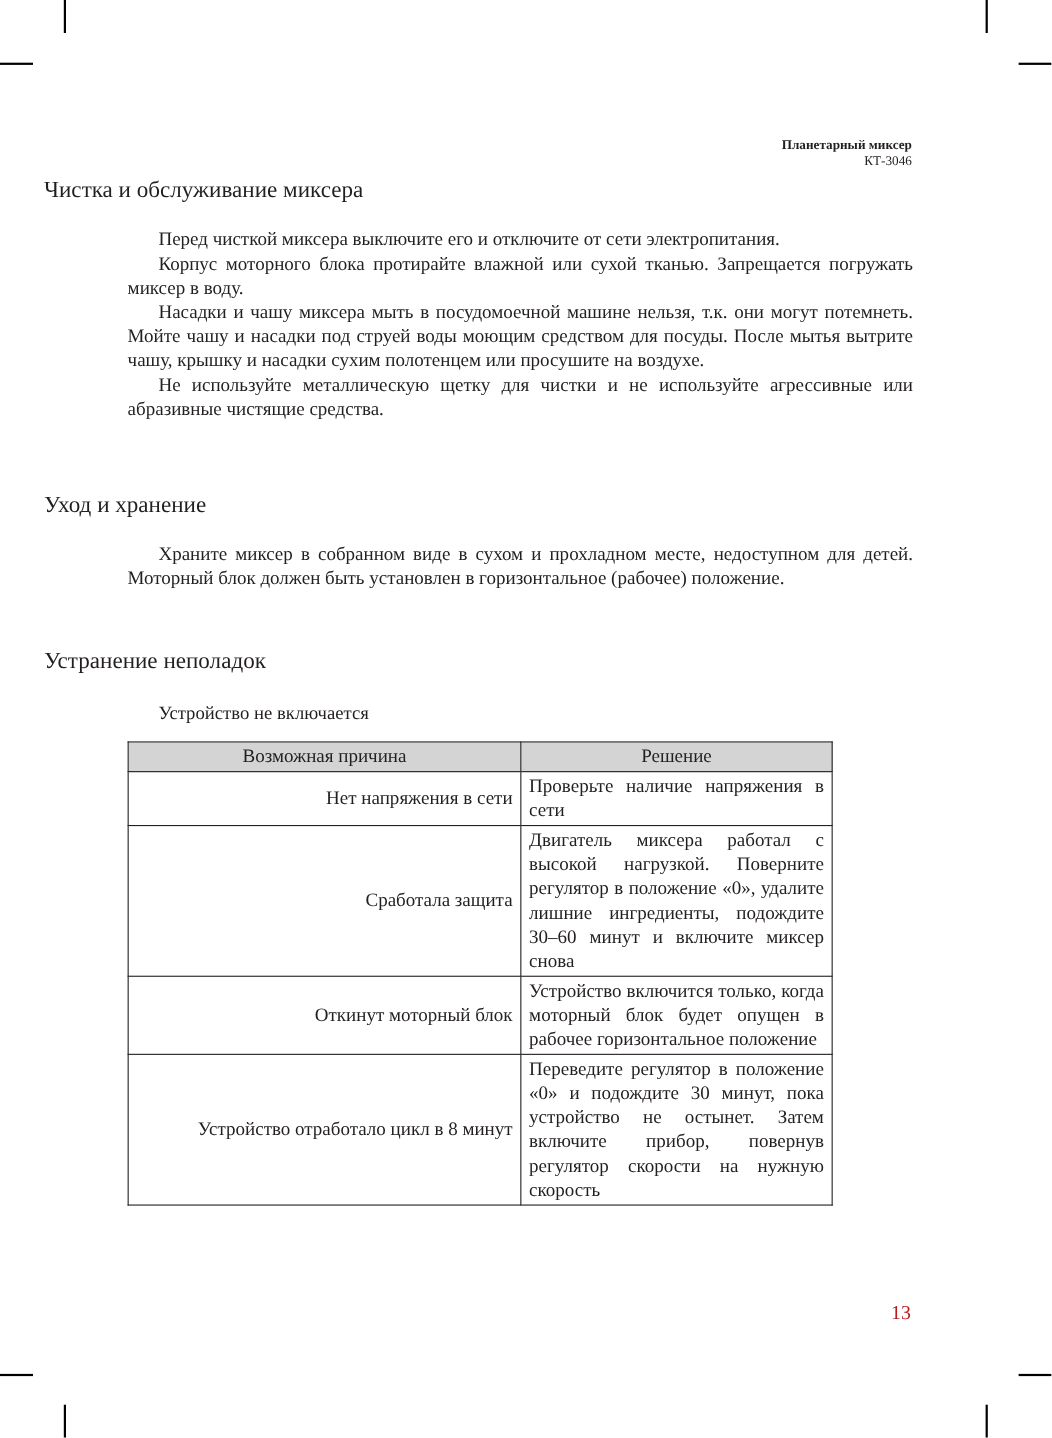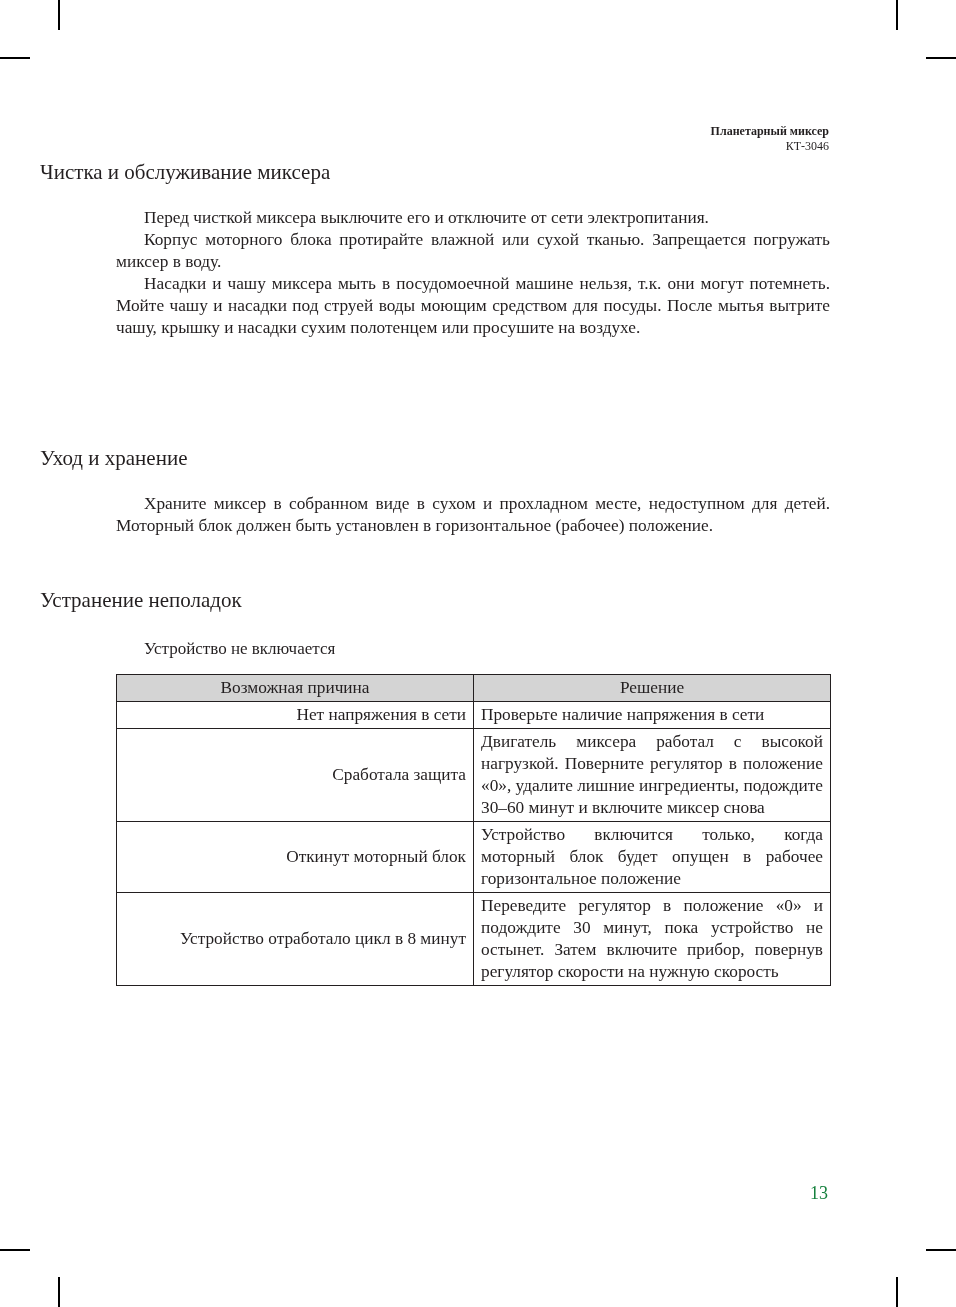--- a/index.html
+++ b/index.html
@@ -5,26 +5,26 @@
   html, body { margin: 0; padding: 0; background: #ffffff; }
   body { width: 956px; height: 1307px; position: relative; overflow: hidden;
          font-family: "Liberation Serif", "DejaVu Serif", serif; color: #231f20; }
   .crop { position: absolute; background: #000; }
   .running-head { position: absolute; right: 127px; top: 124px; text-align: right; font-size: 12px; line-height: 15px; }
   .running-head .t1 { font-weight: bold; padding-left: 16px; }
   h2 { position: absolute; left: 0; width: 956px; margin: 0; font-size: 21px; font-weight: normal; padding-left: 40px; }
   .para { position: absolute; left: 116px; width: 714px; font-size: 17.3px; line-height: 22px; text-align: justify; margin: 0; }
   .para p { margin: 0; text-indent: 28px; }
   .subhead { position: absolute; left: 144px; top: 639px; font-size: 17px; font-weight: normal; }
-  table.tbl { position: absolute; left: 116px; top: 674px; width: 715px; border-collapse: collapse; font-size: 17.3px; line-height: 22px; }
+  table.tbl { position: absolute; left: 116px; top: 674px; width: 641px; border-collapse: collapse; font-size: 17.3px; line-height: 22px; }
   table.tbl th, table.tbl td { border: 1.6px solid #231f20; padding: 2px 7px; vertical-align: middle; }
   table.tbl th { background: #d4d4d4; font-weight: normal; text-align: center; height: 22px; }
   table.tbl td.c1 { width: 342px; text-align: right; }
   table.tbl td.c2 { text-align: justify; }
-  .page-num { position: absolute; left: 810px; top: 1183px; font-size: 18px; color: #15803d; }
+  .page-num { position: absolute; left: 810px; top: 1183px; font-size: 18px; color: #b91c1c; }
 </style>
 </head>
 <body>
 
 <div class="crop" style="left:58px;top:0;width:1.5px;height:30px;"></div>
 <div class="crop" style="left:0;top:57px;width:30px;height:1.5px;"></div>
 <div class="crop" style="left:896px;top:0;width:1.5px;height:30px;"></div>
 <div class="crop" style="left:926px;top:57px;width:30px;height:1.5px;"></div>
 <div class="crop" style="left:58px;top:1277px;width:1.5px;height:30px;"></div>
 <div class="crop" style="left:0;top:1249px;width:30px;height:1.5px;"></div>
@@ -34,20 +34,21 @@
 <div class="running-head">
   <div class="t1">Планетарный миксер</div>
   <div>КТ-3046</div>
 </div>
 
 <h2 style="top:160px;">Чистка и обслуживание миксера</h2>
 <div class="para" style="top:207px;">
   <p>Перед чисткой миксера выключите его и отключите от сети электропитания.</p>
   <p>Корпус моторного блока протирайте влажной или сухой тканью. Запрещается погружать миксер в воду.</p>
   <p>Насадки и чашу миксера мыть в посудомоечной машине нельзя, т.к. они могут потемнеть. Мойте чашу и насадки под струей воды моющим средством для посуды. После мытья вытрите чашу, крышку и насадки сухим полотенцем или просушите на воздухе.</p>
+  <p>Не используйте металлическую щетку для чистки и не используйте агрессивные или абразивные чистящие средства.</p>
 </div>
 
 <h2 style="top:446px;">Уход и хранение</h2>
 <div class="para" style="top:493px;">
   <p>Храните миксер в собранном виде в сухом и прохладном месте, недоступном для детей. Моторный блок должен быть установлен в горизонтальное (рабочее) положение.</p>
 </div>
 
 <h2 style="top:568px;margin-top:20px;">Устранение неполадок</h2>
 <div class="subhead">Устройство не включается</div>
 

